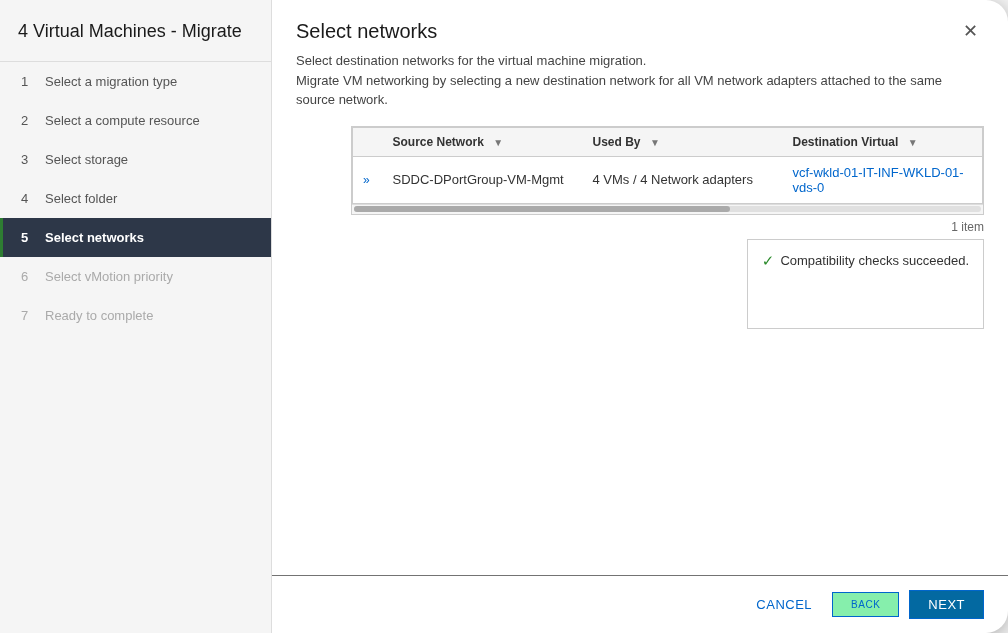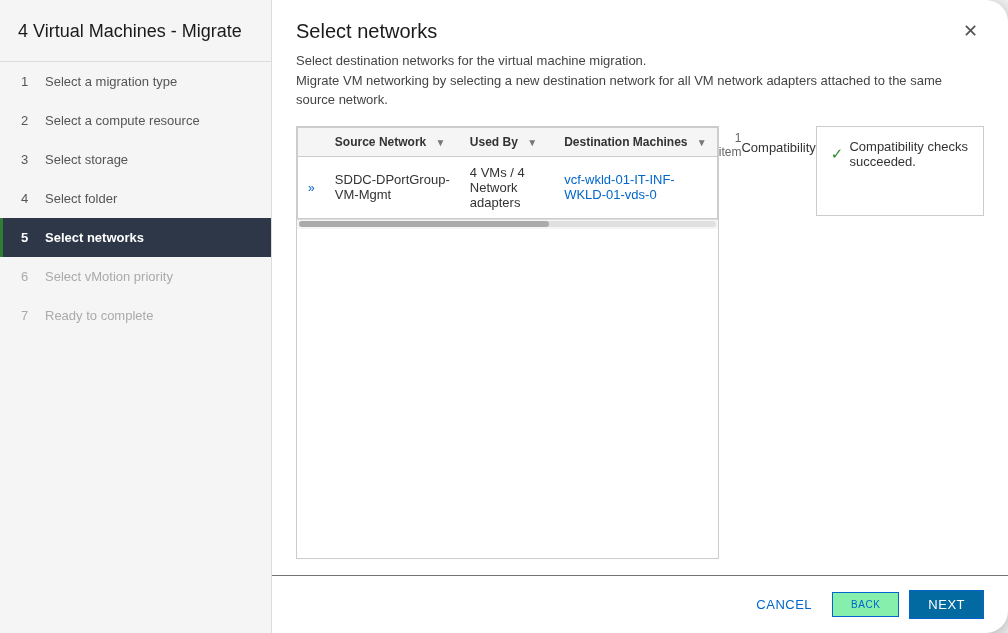--- a/index.html
+++ b/index.html
@@ -102,21 +102,22 @@
       padding: 8px 24px 0 24px;
       color: #444;
       font-size: 13px;
       line-height: 1.5;
     }
     .main-content {
       flex: 1;
       padding: 16px 24px;
       overflow: hidden;
       display: flex;
-      flex-direction: row;
+      flex-direction: column;
+      align-items: flex-end;
     }
     
     .network-table {
       border: 1px solid #ccc;
       width: 100%;
       border-collapse: collapse;
     }
     .network-table th {
       background: #f5f5f5;
       border-bottom: 1px solid #ccc;
@@ -327,21 +328,21 @@
               <th class="col-expand"></th>
               <th class="col-source">
                 <span>Source Network</span>
                 <span class="filter-icon">▼</span>
               </th>
               <th class="col-usedby">
                 <span>Used By</span>
                 <span class="filter-icon">▼</span>
               </th>
               <th class="col-dest">
-                <span>Destination Machines</span>
+                <span>Destination Virtual</span>
                 <span class="filter-icon">▼</span>
               </th>
             </tr>
           </thead>
           <tbody id="table-body">
           <tr>
       <td class="col-expand"><span class="expand-icon">»</span></td>
       <td class="col-source">SDDC-DPortGroup-VM-Mgmt</td>
       <td class="col-usedby">4 VMs / 4 Network adapters</td>
       <td class="col-dest"><a class="dest-link" href="#">vcf-wkld-01-IT-INF-WKLD-01-vds-0</a></td>
@@ -350,21 +351,20 @@
         </table>
         <div class="scrollbar-row">
           <div class="scrollbar-track">
             <div class="scrollbar-thumb"></div>
           </div>
         </div>
       </div>
       <div class="table-footer">1 item</div>
 
 
-      <div class="compat-label">Compatibility</div>
       <div class="compat-box">
         <div class="compat-success">
           <span class="compat-check">✓</span>
           <span>Compatibility checks succeeded.</span>
         </div>
       </div>
     </div>
 
     <div class="footer">
       <button class="btn-cancel">CANCEL</button>

